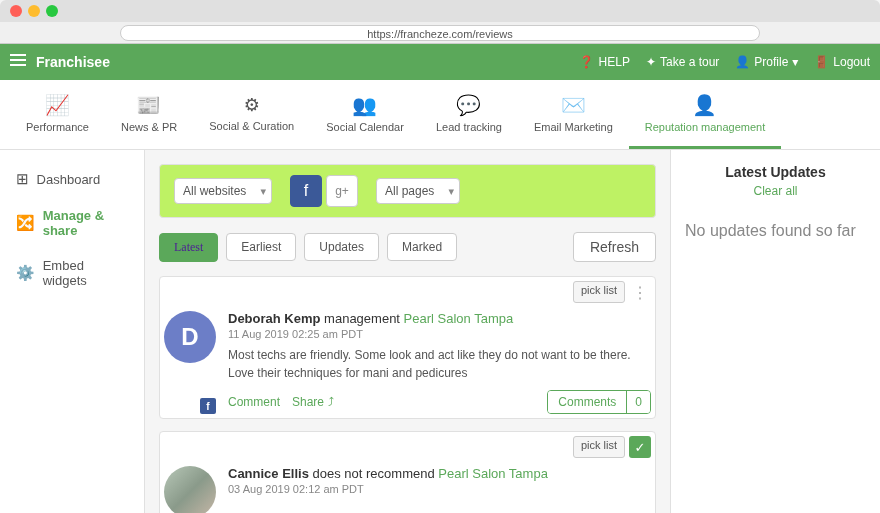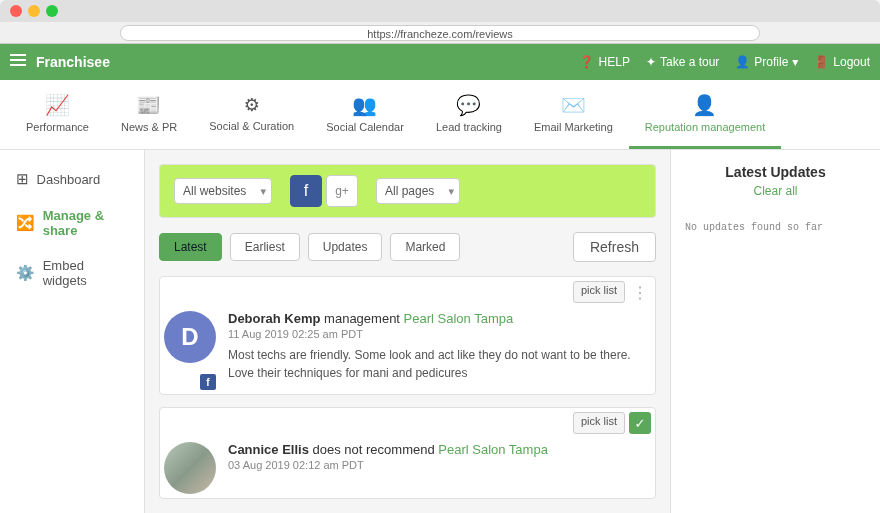--- a/index.html
+++ b/index.html
@@ -144,22 +144,23 @@
       padding: 6px 14px;
       border: 1px solid #ccc;
       border-radius: 4px;
       background: white;
       cursor: pointer;
       font-size: 12px;
       color: #555;
     }
     .review-tab-btn.active {
       background: #5ba85a;
-      color: #0f172a;
+      color: #4c1d95;
       border-color: #5ba85a;
+      font-family: Liberation Serif, serif;
     }
     .refresh-btn {
       margin-left: auto;
       padding: 6px 16px;
       border: 1px solid #ccc;
       border-radius: 4px;
       background: white;
       cursor: pointer;
       font-size: 14px;
       color: #555;
@@ -304,21 +305,21 @@
       margin-bottom: 4px;
     }
     .right-panel-header {
       display: flex;
       justify-content: flex-start;
       align-items: center;
       margin-bottom: 24px;
       flex-direction: column;
     }
     .clear-all-link { font-size: 12px; color: #5ba85a; cursor: pointer; text-decoration: none; }
-    .no-updates { font-size: 10px; color: #888; font-family: Liberation Mono, monospace; }
+    .no-updates { font-size: 16px; color: #888; }
 
     
     .window-chrome {
       background: #e0e0e0;
       height: 22px;
       display: flex;
       align-items: center;
       padding: 0 10px;
       gap: 6px;
       border-radius: 6px 6px 0 0;
@@ -482,20 +483,31 @@
           <div class="fb-badge">f</div>
         </div>
         <div class="review-text-area">
           <div class="reviewer-name">
             <strong>Deborah Kemp</strong>
             <span> management </span>
             <a style="color:#5ba85a;">Pearl Salon Tampa</a>
           </div>
           <div class="review-date">11 Aug 2019 02:25 am PDT</div>
           <div class="review-content">Most techs are friendly. Some look and act like they do not want to be there. Love their techniques for mani and pedicures</div>
+          <div class="review-actions">
+            <a class="review-action-link">Comment</a>
+            <a class="review-action-link">
+              <span>Share</span>
+              <span>⤴</span>
+            </a>
+            <div class="comments-btn">
+              <span class="comments-btn-label">Comments</span>
+              <span class="comments-btn-count">0</span>
+            </div>
+          </div>
         </div>
       </div>
     </div>
 
     <div class="review-card">
       <div class="review-card-header">
         <span class="pick-list-badge">pick list</span>
         <div class="check-icon">✓</div>
       </div>
       <div class="review-body">

